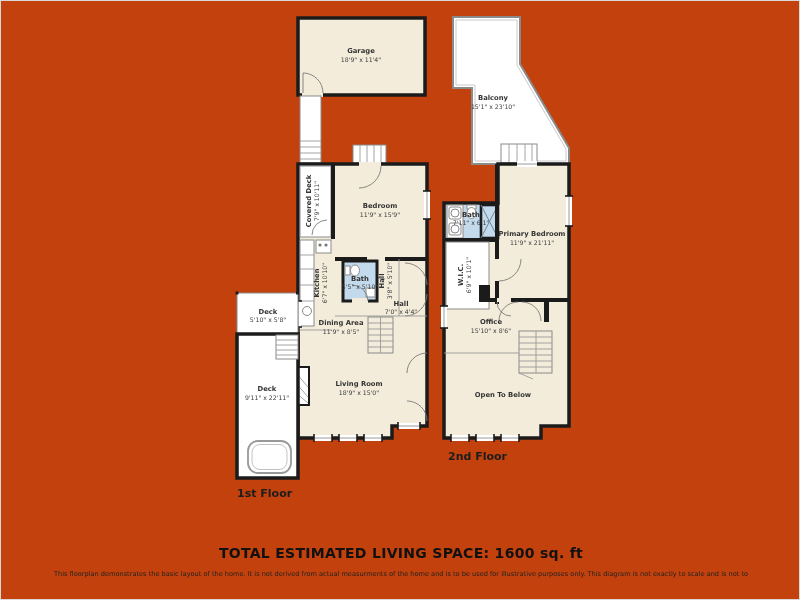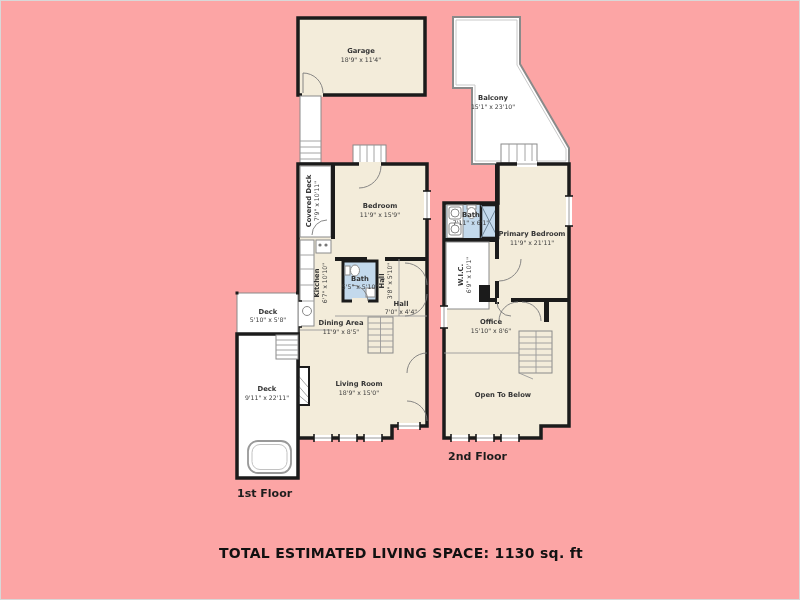--- a/index.html
+++ b/index.html
@@ -1,17 +1,17 @@
 <!DOCTYPE html>
 <html><head>
 <meta charset="utf-8">
 <style>
   html,body{margin:0;padding:0;background:#fff;}
   .page{
-    position:relative;width:800px;height:600px;background:#fca5a5;
+    position:relative;width:800px;height:600px;background:#c2410c;
     box-sizing:border-box;border:1px solid #d8d8d8;overflow:hidden;
     font-family:"DejaVu Sans","Liberation Sans",sans-serif;
   }
   svg{position:absolute;left:0;top:0;}
   .room-name{font-size:6.8px;fill:#343434;font-weight:bold;}
   .room-dims{font-size:6.2px;fill:#3c3c3c;}
   .floor-label{font-size:11px;fill:#1d1d1d;font-weight:bold;}
   .footer-total{
     position:absolute;left:0;top:544px;width:800px;text-align:center;
     font-size:14px;font-weight:bold;color:#111;letter-spacing:.3px;
@@ -275,17 +275,18 @@
 
     <text class="room-name" x="490" y="323" text-anchor="middle">Office</text>
     <text class="room-dims" x="490" y="332" text-anchor="middle">15'10" x 8'6"</text>
 
     <text class="room-name" x="502" y="396" text-anchor="middle">Open To Below</text>
 
     <text class="floor-label" x="447" y="459">2nd Floor</text>
   </g>
 </svg>
 
-  <div class="footer-total">TOTAL ESTIMATED LIVING SPACE: 1130 sq. ft</div>
+  <div class="footer-total">TOTAL ESTIMATED LIVING SPACE: 1600 sq. ft</div>
   <div class="footer-disclaimer">
+    <div>This floorplan demonstrates the basic layout of the home. It is not derived from actual measurments of the home and is to be used for illustrative purposes only. This diagram is not exactly to scale and is not to</div>
   </div>
 
 </div>
 
 </body></html>

